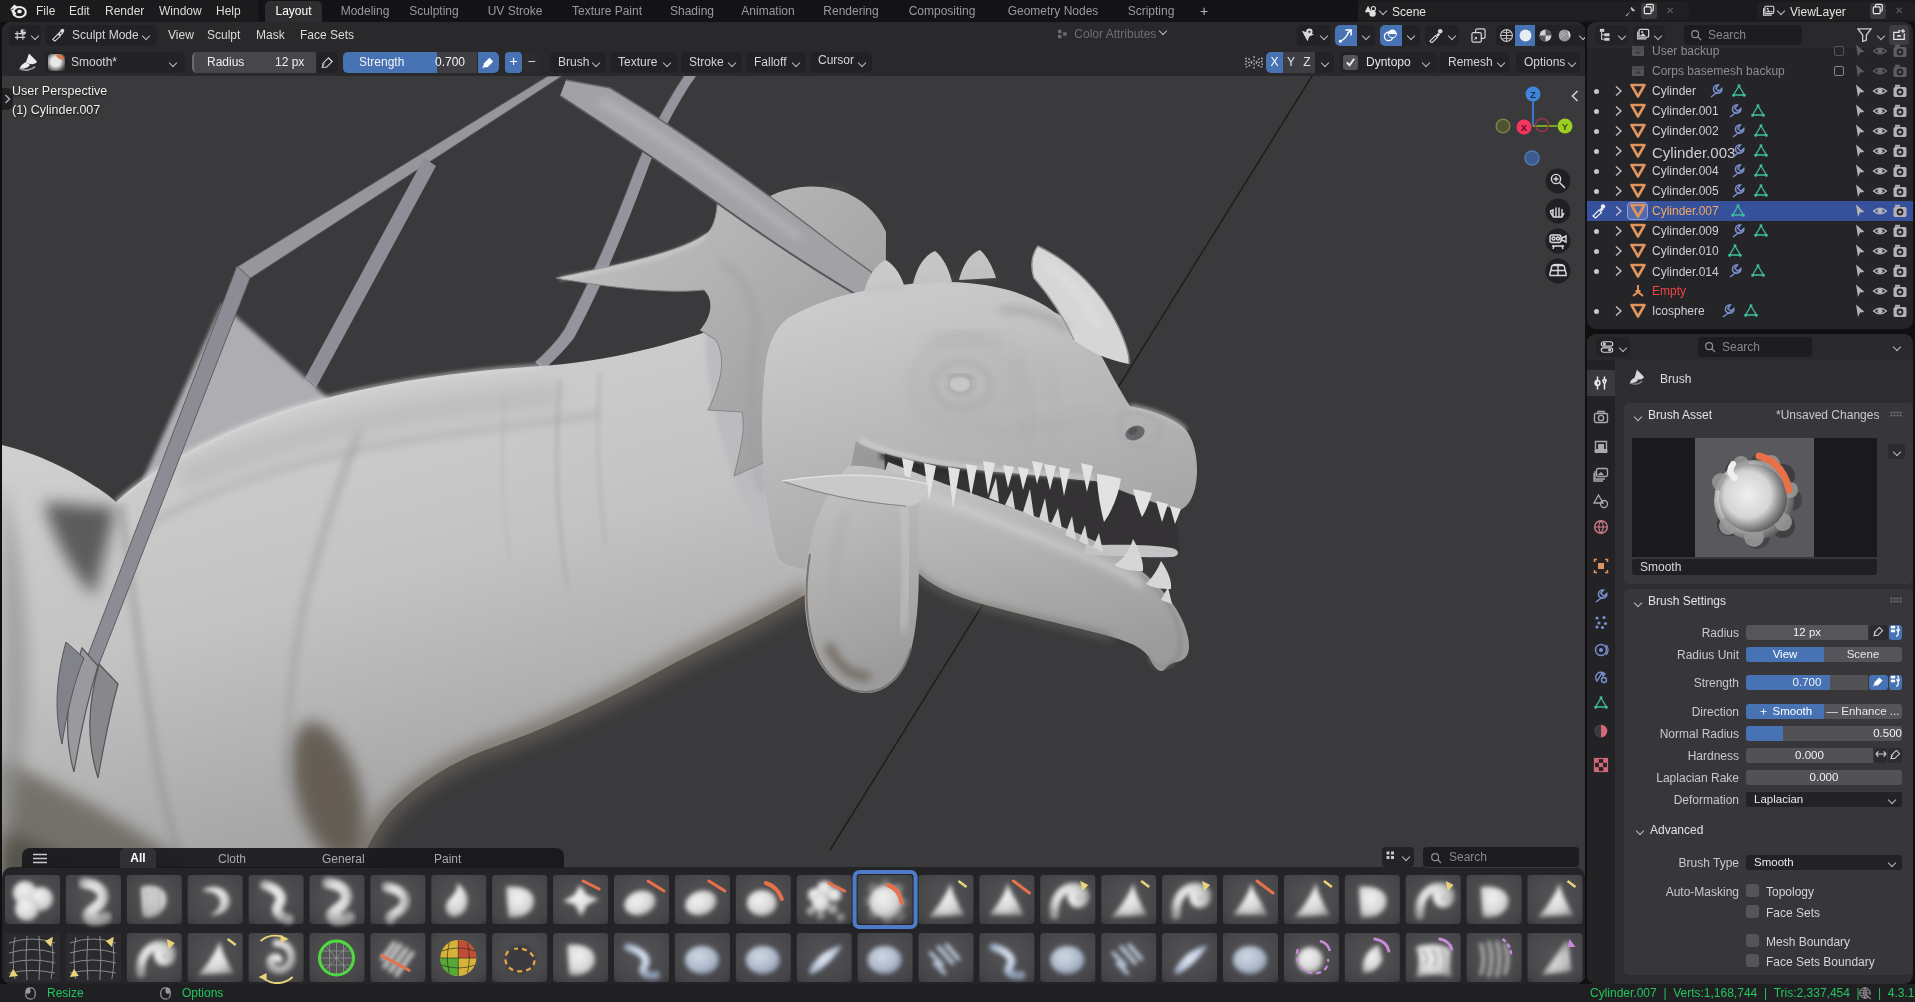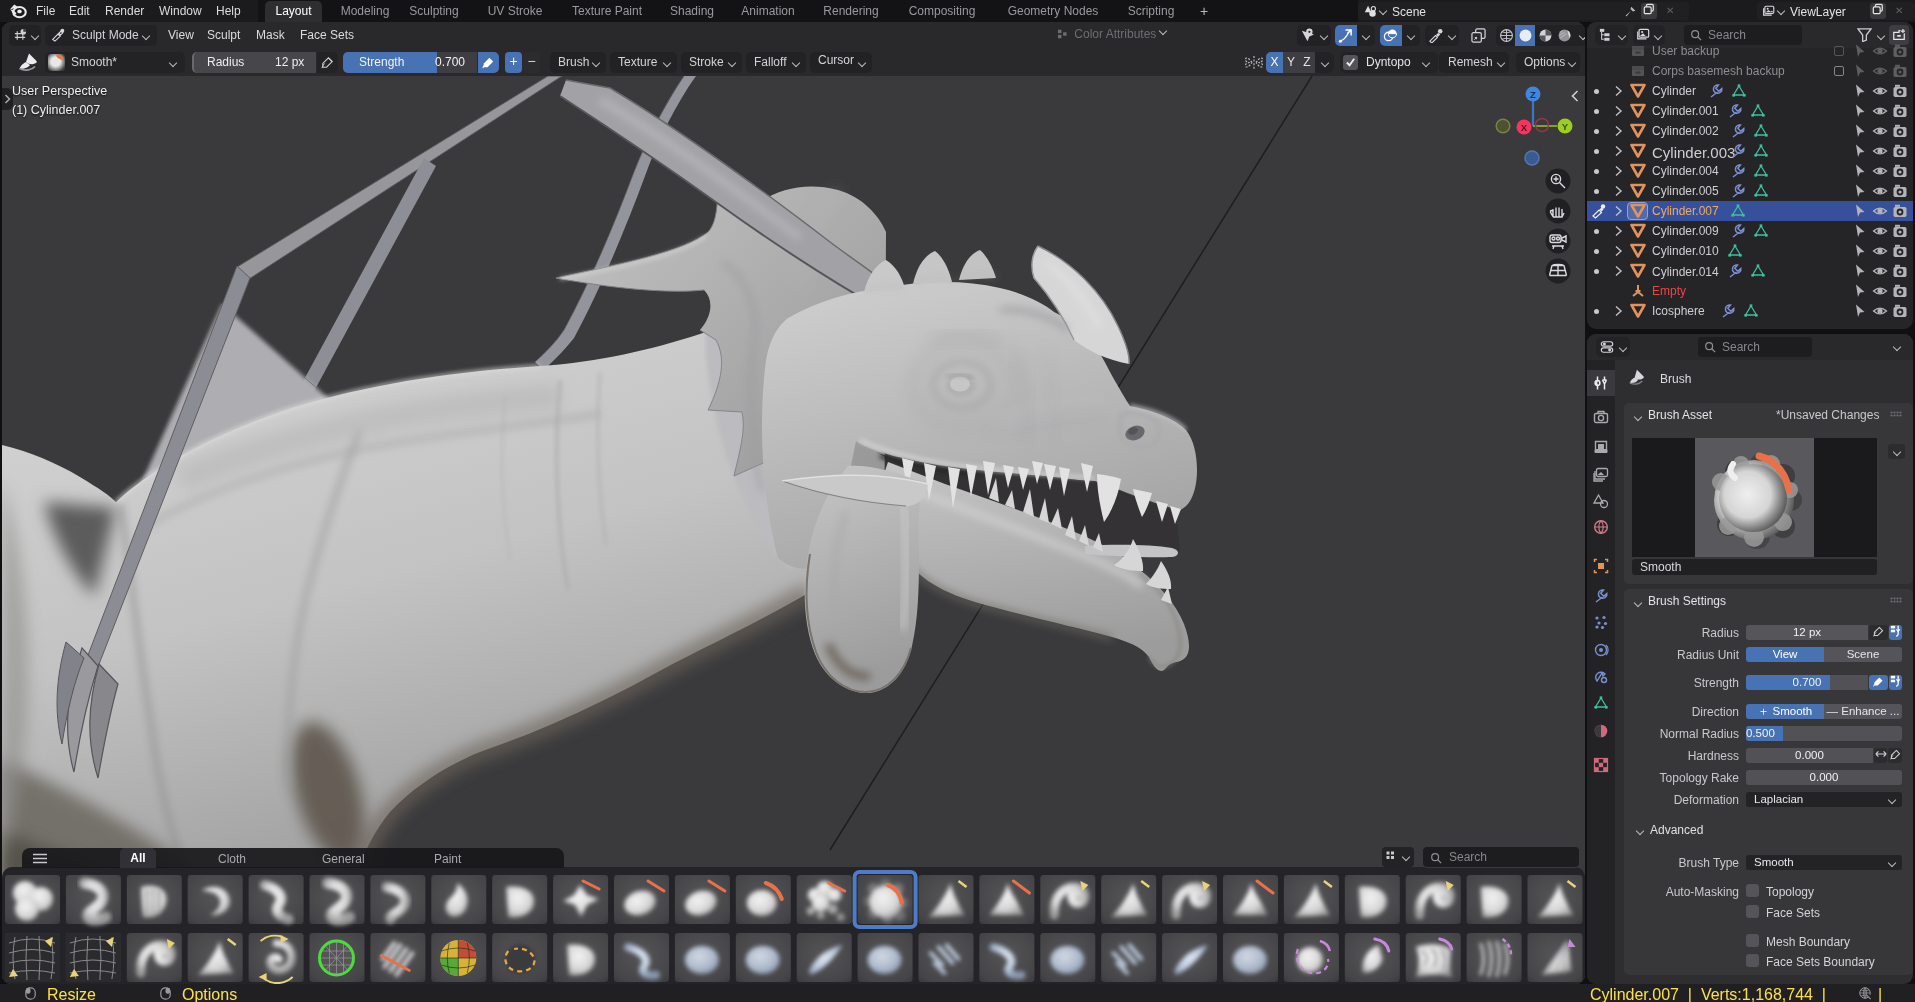--- a/index.html
+++ b/index.html
@@ -8,21 +8,21 @@
 #topbar { left:0; top:0; width:1915px; height:22px; background:#1b1b1d; }
 #tabstrip { left:258px; top:0; width:1100px; height:22px; background:#131315; }
 .menu { position:absolute; top:0; height:22px; line-height:22px; color:#dcdcdc; font-size:12px; }
 .tab { position:absolute; top:1px; height:21px; line-height:21px; color:#999a9e; font-size:12px; text-align:center; border-radius:5px 5px 0 0; }
 .tab.active { background:#2e2e31; color:#fff; }
 #vp { left:2px; top:22px; width:1583px; height:962px; background:#3a3a3c; border-radius:9px; overflow:hidden; }
 #vphead { left:0; top:0; width:1583px; height:54px; background:#29292c; }
 .btn { position:absolute; background:#222225; border-radius:5px; color:#d4d4d8; font-size:12px; }
 #outliner { left:1587px; top:22px; width:326px; height:307px; background:#252528; border-radius:9px; overflow:hidden; }
 #props { left:1587px; top:334px; width:326px; height:650px; background:#2e2e31; border-radius:9px; overflow:hidden; }
-#statusbar { left:0; top:984px; width:1915px; height:18px; background:#202023; color:#fde047; font-size:16px;padding-left:20px; }
+#statusbar { left:0; top:984px; width:1915px; height:18px; background:#202023; color:#22c55e; font-size:12px;padding-left:20px; }
 .selgroup { height:18px; background:#202023; border-radius:4px; }
 .plabel { position:absolute; left:0; width:115px; text-align:right; font-size:12px; color:#c9c9cd; }
 .penbtn { width:19px; height:15px; background:#2c2c2f; border-radius:3px; text-align:center; line-height:13px; }
 .animbtn { width:13px; height:15px; background:#4772b3; border-radius:3px; text-align:center; line-height:13px; }
 .cbox { width:13px; height:13px; background:#545459; border-radius:3px; }
 .cblabel { font-size:12px; color:#d4d4d8; }
 .cpybtn { width:16px; height:16px; background:#3a3a3e; border-radius:3px; text-align:center; line-height:14px; }
 .xdim { font-size:10px; color:#626266; }
 .chev { position:absolute; width:8px; height:6px; }
 .chev::before { content:""; position:absolute; left:0.5px; top:-2px; width:5px; height:5px;
@@ -1398,32 +1398,32 @@
             <rect x="1" y="5.5" width="5" height="3" fill="#fff"></rect>
             <path d="M9.5 1 V11 A2.5 2.5 0 0 1 7 13" fill="none" stroke="#fff" stroke-width="1.5"></path>
             <path d="M7.5 5 L9.5 7.5 L11.5 5" fill="none" stroke="#fff" stroke-width="1.3"></path>
           </svg></div>
       <div class="plabel" style="top:116px">Direction</div>
       <div class="abs" style="left:122px;top:115px;width:78px;height:15px;background:#4772b3;border-radius:3px 0 0 3px;text-align:center;font-size:11.5px;color:#fff;line-height:15px">＋ Smooth</div>
       <div class="abs" style="left:200px;top:115px;width:78px;height:15px;background:#54545a;border-radius:0 3px 3px 0;text-align:center;font-size:11.5px;color:#e6e6ea;line-height:15px">— Enhance ...</div>
       <div class="plabel" style="top:138px">Normal Radius</div>
       <div class="abs" style="left:122px;top:137px;width:156px;height:15px;background:#515156;border-radius:3px;overflow:hidden">
         <div class="abs" style="left:0;top:0;width:37px;height:15px;background:#4772b3"></div>
-        <div class="abs" style="left:0;top:0;width:156px;text-align:left;font-size:11.5px;color:#f2f2f4;line-height:15px">0.500</div>
+        <div class="abs" style="left:0;top:0;width:156px;text-align:right;font-size:11.5px;color:#f2f2f4;line-height:15px">0.500</div>
       </div>
       <div class="plabel" style="top:160px">Hardness</div>
       <div class="abs" style="left:122px;top:159px;width:127px;height:15px;background:#515156;border-radius:3px 0 0 3px;text-align:center;font-size:11.5px;color:#f2f2f4;line-height:15px">0.000</div>
       <div class="abs penbtn" style="left:250px;top:159px;width:13px"><svg width="12" height="12" viewBox="0 0 14 14">
             <path d="M1 7 H13 M1 7 L4 4 M1 7 L4 10 M13 7 L10 4 M13 7 L10 10" stroke="#cfcfd3" stroke-width="1.3" fill="none"></path>
           </svg></div>
       <div class="abs penbtn" style="left:264px;top:159px;width:14px"><svg width="13" height="13" viewBox="0 0 16 16">
             <path d="M9 3 L13 7 L7 13 L3 13 L3 9 Z" fill="none" stroke="#cfcfd3" stroke-width="1.3"></path>
             <path d="M2 14 A 11 11 0 0 1 5 9" fill="none" stroke="#cfcfd3" stroke-width="1"></path>
           </svg></div>
-      <div class="plabel" style="top:182px">Topology Rake</div>
+      <div class="plabel" style="top:182px">Laplacian Rake</div>
       <div class="abs" style="left:122px;top:181px;width:156px;height:15px;background:#515156;border-radius:3px;text-align:center;font-size:11.5px;color:#f2f2f4;line-height:15px">0.000</div>
       <div class="plabel" style="top:204px">Deformation</div>
       <div class="abs" style="left:122px;top:203px;width:156px;height:15px;background:#232326;border-radius:3px;font-size:11.5px;color:#e8e8ec;line-height:15px">
         <span style="padding-left:8px">Laplacian</span><span class="chev" style="left:142px;top:7px"></span>
       </div>
       <span class="chev" style="left:12px;top:241px"></span>
       <span class="abs" style="left:26px;top:234px;font-size:12px;color:#e0e0e4">Advanced</span>
       <div class="plabel" style="top:267px">Brush Type</div>
       <div class="abs" style="left:122px;top:266px;width:156px;height:15px;background:#232326;border-radius:3px;font-size:11.5px;color:#e8e8ec;line-height:15px">
         <span style="padding-left:8px">Smooth</span><span class="chev" style="left:142px;top:7px"></span>

